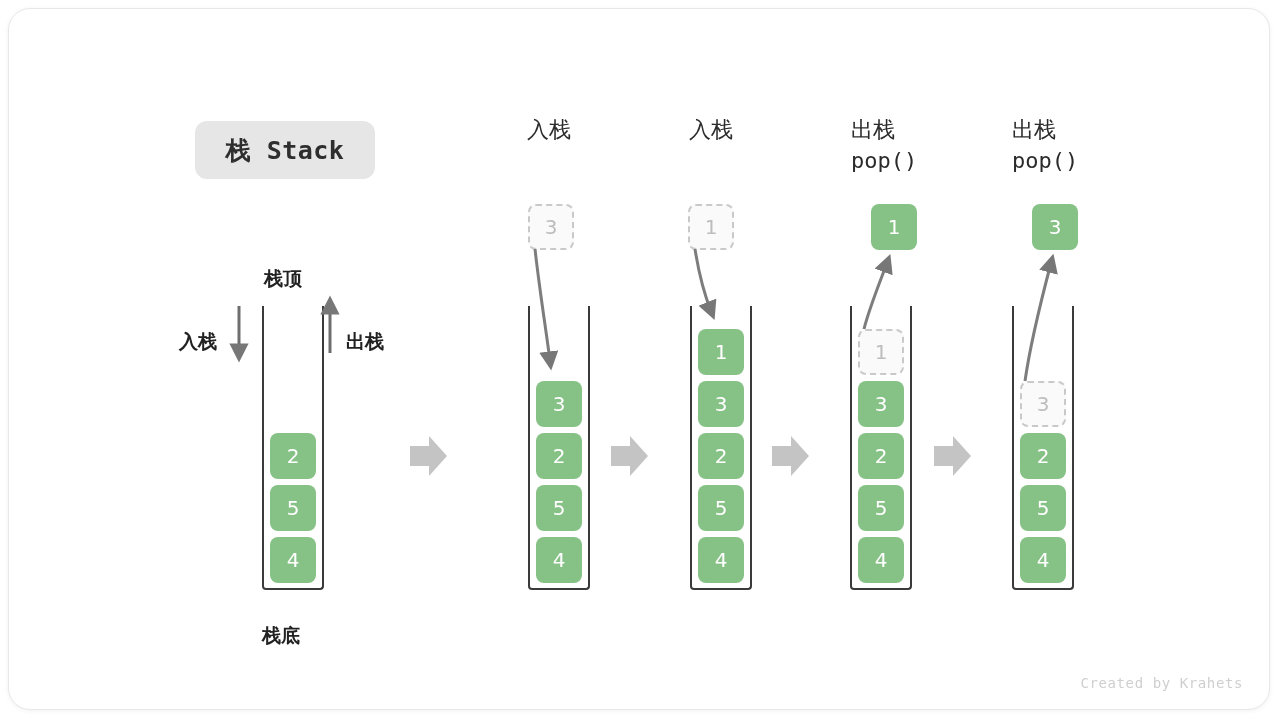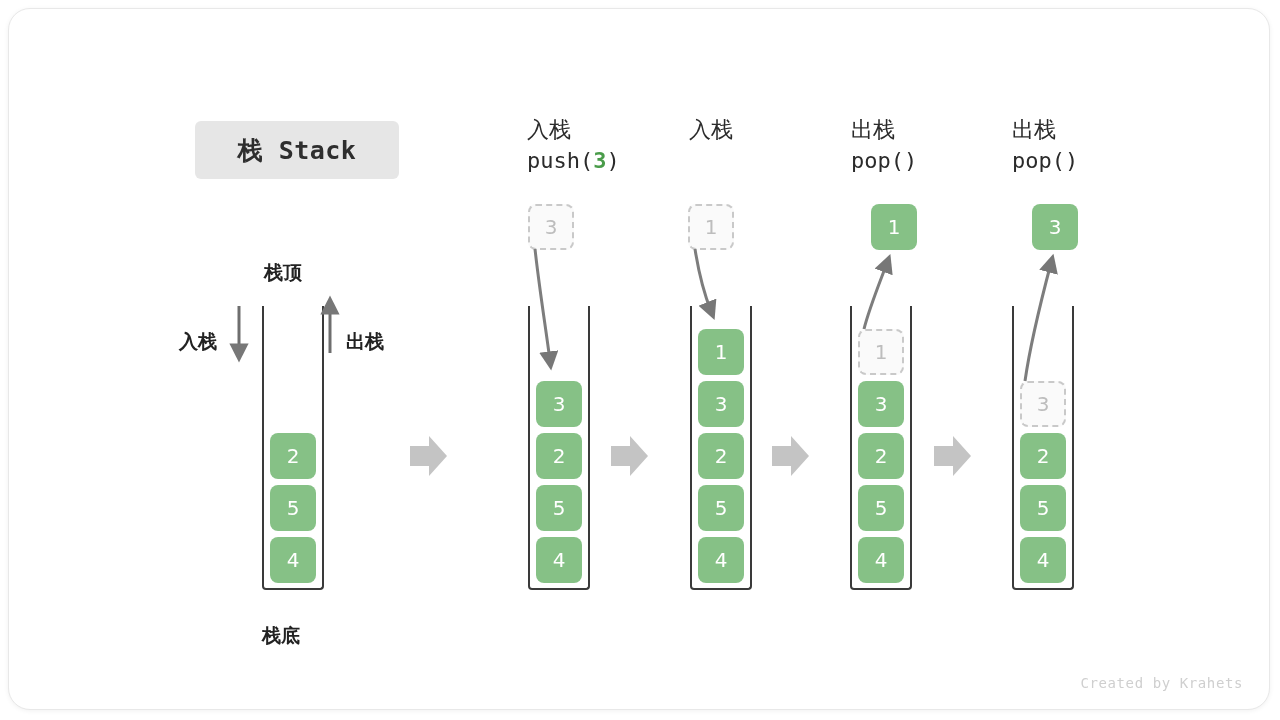--- a/index.html
+++ b/index.html
@@ -32,24 +32,24 @@
     box-shadow: 0 1px 5px rgba(0,0,0,0.06);
     box-sizing: border-box;
     overflow: hidden;
   }
 
   
   #title-badge {
     position: absolute;
     left: 186px;
     top: 112px;
-    width: 204px;
+    width: 180px;
     height: 58px;
     background: #e6e6e6;
-    border-radius: 6px;
+    border-radius: 12px;
     display: flex;
     align-items: center;
     justify-content: center;
   }
   #title-badge .tb-text {
     font-family: "DejaVu Sans Mono", "Liberation Mono", monospace;
     font-size: 25px;
     font-weight: bold;
     color: #2e2e2e;
     letter-spacing: 0.5px;
@@ -167,33 +167,32 @@
 </head>
 <body>
 
 <div id="canvas">
   <div id="card">
 
     <div id="title-badge">
       <span class="tb-text">栈 Stack</span>
     </div>
 
-    <div class="cn-label" style="left:255px; top:251px;">栈顶</div>
+    <div class="cn-label" style="left:255px; top:257px;">栈顶</div>
     <div class="cn-label" style="left:253px; top:614px;">栈底</div>
     <div class="cn-label" style="left:170px; top:320px;">入栈</div>
     <div class="cn-label" style="left:337px; top:320px;">出栈</div>
 
     <div class="stack-box" style="left:253px; top:297px; width:62px; height:284px;"></div>
     <div class="cell filled" style="left:261px; top:424px;">2</div>
     <div class="cell filled" style="left:261px; top:476px;">5</div>
     <div class="cell filled" style="left:261px; top:528px;">4</div>
 
     <div class="col-head" style="left:518px; top:106px;">
       <div class="ch-cn">入栈</div>
-      <div class="ch-code"><span>push(</span><span class="arg">3</span><span>)</span></div>
     </div>
     <div class="cell ghost" style="left:519px; top:195px;">3</div>
     <div class="stack-box" style="left:519px; top:297px; width:62px; height:284px;"></div>
     <div class="cell filled" style="left:527px; top:372px;">3</div>
     <div class="cell filled" style="left:527px; top:424px;">2</div>
     <div class="cell filled" style="left:527px; top:476px;">5</div>
     <div class="cell filled" style="left:527px; top:528px;">4</div>
 
     <div class="col-head" style="left:680px; top:106px;">
       <div class="ch-cn">入栈</div>

